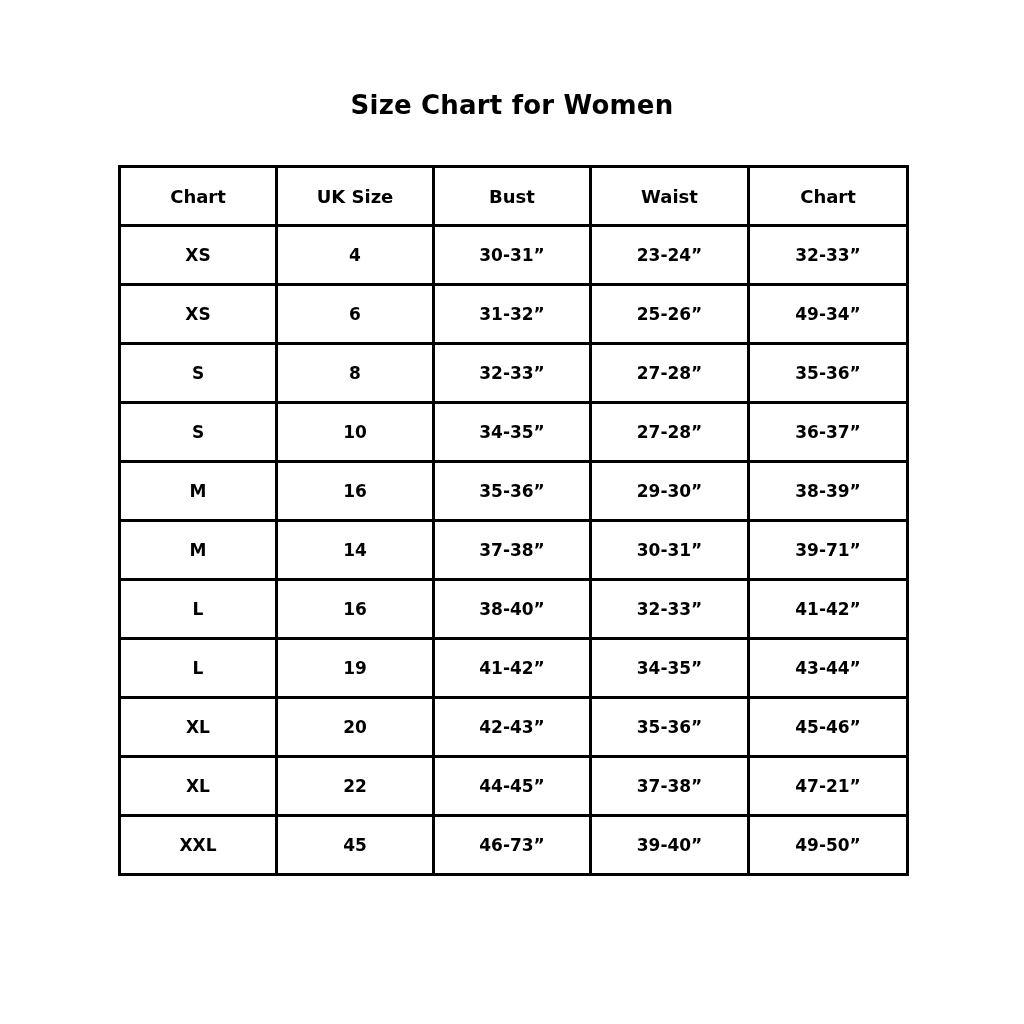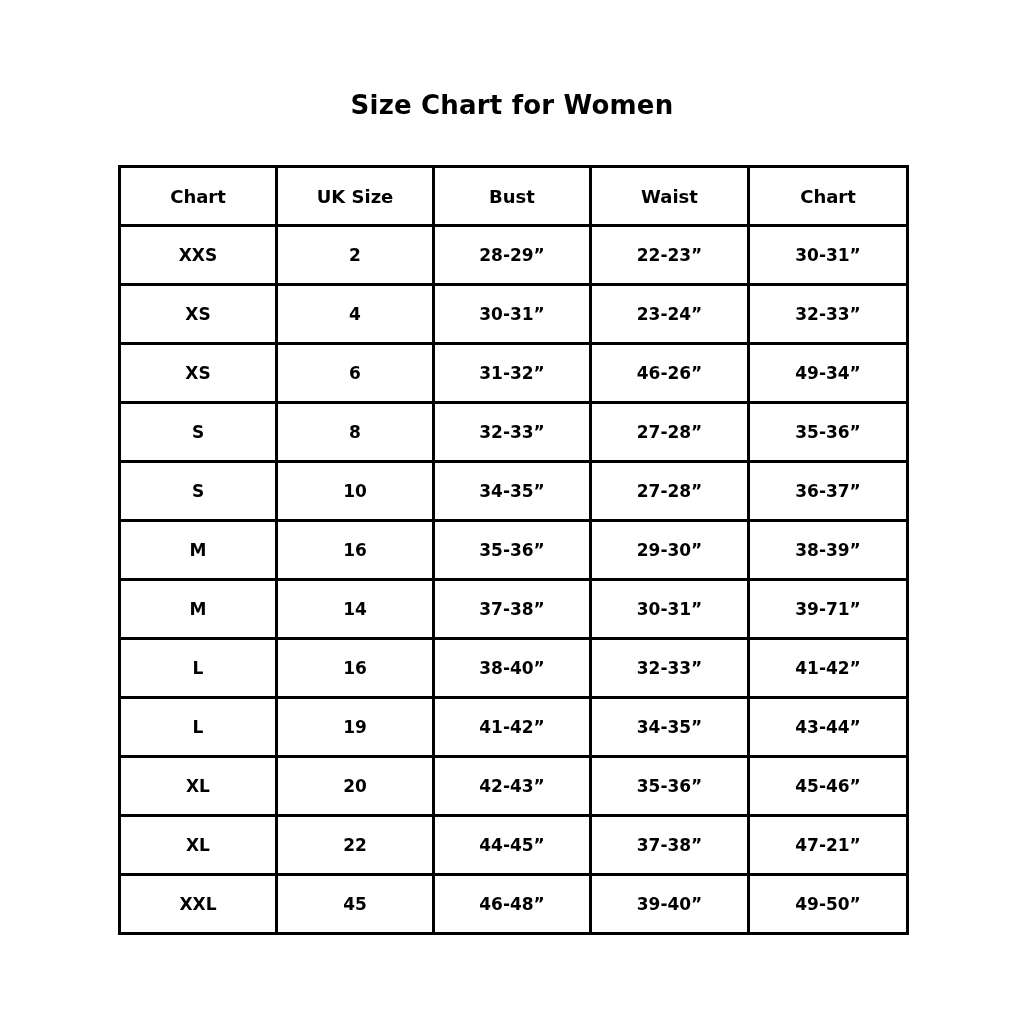--- a/index.html
+++ b/index.html
@@ -80,38 +80,31 @@
         <tr>
           <th>Chart</th>
           <th>UK Size</th>
           <th>Bust</th>
           <th>Waist</th>
           <th>Chart</th>
         </tr>
       </thead>
       <tbody>
         <tr>
-          <td>XXS</td>
-          <td>2</td>
-          <td>28-29”</td>
-          <td>22-23”</td>
-          <td>30-31”</td>
-        </tr>
-        <tr>
           <td>XS</td>
           <td>4</td>
           <td>30-31”</td>
           <td>23-24”</td>
           <td>32-33”</td>
         </tr>
         <tr>
           <td>XS</td>
           <td>6</td>
           <td>31-32”</td>
-          <td>46-26”</td>
+          <td>25-26”</td>
           <td>49-34”</td>
         </tr>
         <tr>
           <td>S</td>
           <td>8</td>
           <td>32-33”</td>
           <td>27-28”</td>
           <td>35-36”</td>
         </tr>
         <tr>
@@ -159,21 +152,21 @@
         <tr>
           <td>XL</td>
           <td>22</td>
           <td>44-45”</td>
           <td>37-38”</td>
           <td>47-21”</td>
         </tr>
         <tr>
           <td>XXL</td>
           <td>45</td>
-          <td>46-48”</td>
+          <td>46-73”</td>
           <td>39-40”</td>
           <td>49-50”</td>
         </tr>
       </tbody>
     </table>
   </div>
 
 </div>
 
 </body></html>

